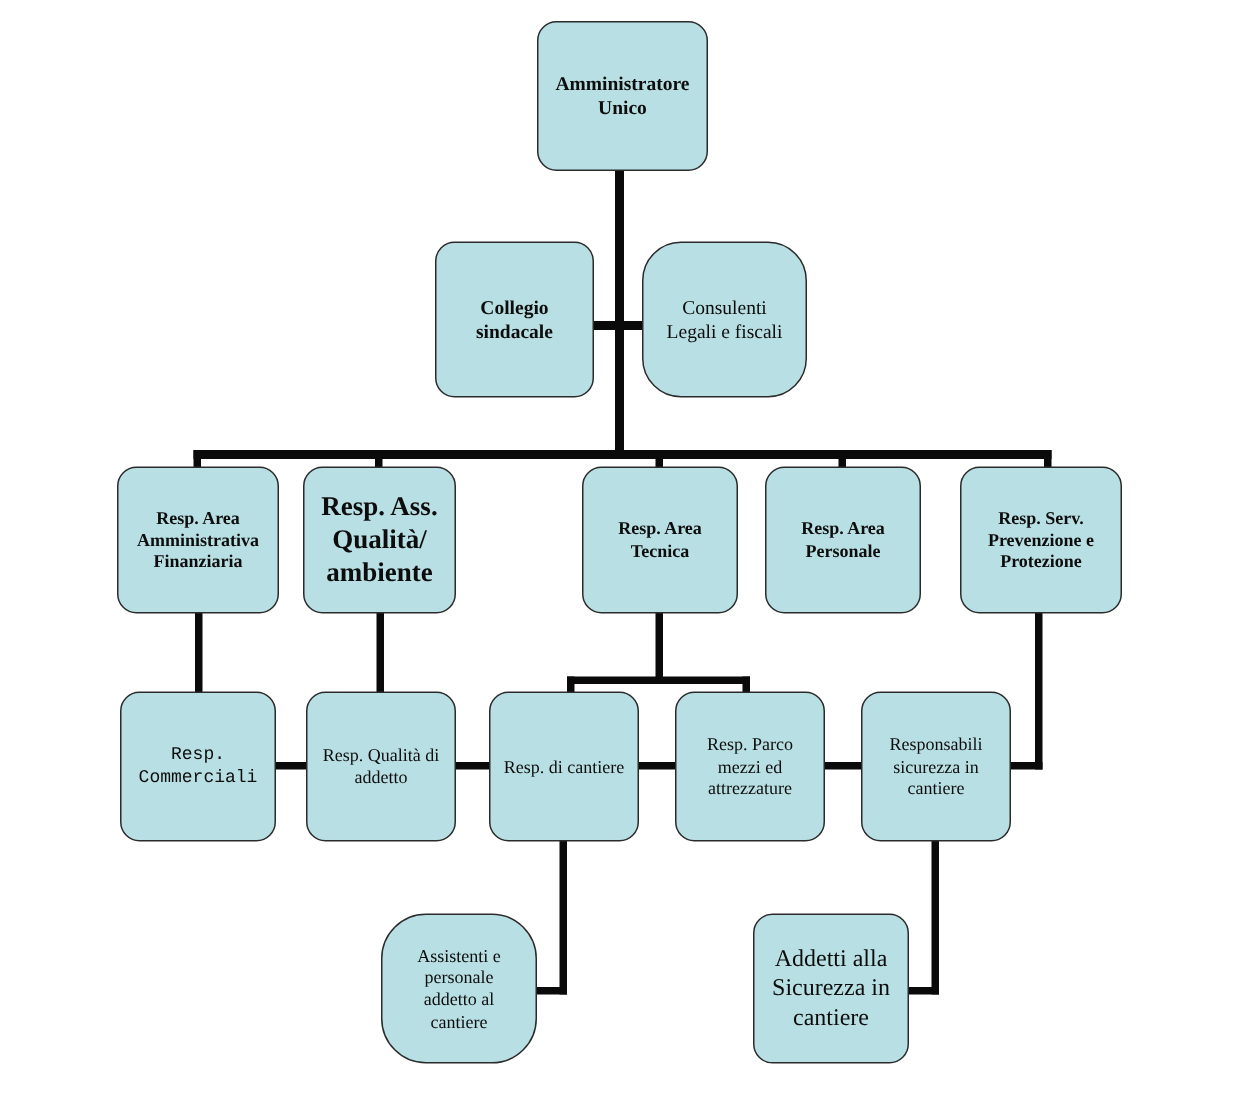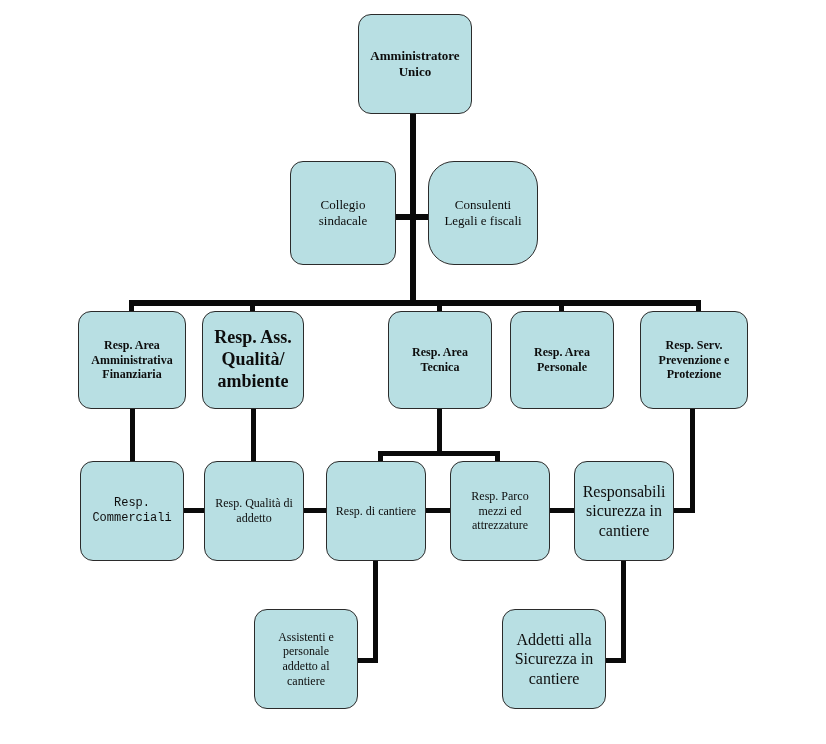--- a/index.html
+++ b/index.html
@@ -68,21 +68,21 @@
     <div class="conn" style="left: 690px; top: 408px; width: 5px; height: 105px; background: rgb(10, 10, 10);"></div>
     <div class="conn" style="left: 673px; top: 508px; width: 22px; height: 5px; background: rgb(10, 10, 10);"></div>
     <div class="conn" style="left: 373px; top: 560px; width: 5px; height: 103px; background: rgb(10, 10, 10);"></div>
     <div class="conn" style="left: 356px; top: 658px; width: 22px; height: 5px; background: rgb(10, 10, 10);"></div>
     <div class="conn" style="left: 621px; top: 560px; width: 5px; height: 103px; background: rgb(10, 10, 10);"></div>
     <div class="conn" style="left: 604px; top: 658px; width: 22px; height: 5px; background: rgb(10, 10, 10);"></div>
     <div class="node bold" style="left: 358px; top: 14px; width: 114px; height: 100px; font-size: 13px; background: rgb(184, 223, 227); border-color: rgb(43, 43, 43); color: rgb(13, 13, 13);">
       <span class="node-label">Amministratore
 Unico</span>
     </div>
-    <div class="node" style="left: 290px; top: 161px; width: 106px; height: 104px; font-size: 13px; background: rgb(184, 223, 227); border-color: rgb(43, 43, 43); color: rgb(13, 13, 13);">
+    <div class="node" style="left: 290px; top: 161px; width: 106px; height: 104px; font-size: 13px; background: rgb(184, 223, 227); border-color: rgb(43, 43, 43); color: rgb(13, 13, 13); font-weight: bold;">
       <span class="node-label">Collegio
 sindacale</span>
     </div>
     <div class="node" style="left: 428px; top: 161px; width: 110px; height: 104px; font-size: 13px; background: rgb(184, 223, 227); border-color: rgb(43, 43, 43); color: rgb(13, 13, 13); border-radius: 26px;">
       <span class="node-label">Consulenti
 Legali e fiscali</span>
     </div>
     <div class="node bold" style="left: 78px; top: 311px; width: 108px; height: 98px; font-size: 12px; background: rgb(184, 223, 227); border-color: rgb(43, 43, 43); color: rgb(13, 13, 13);">
       <span class="node-label">Resp. Area
 Amministrativa
@@ -115,26 +115,26 @@
 addetto</span>
     </div>
     <div class="node" style="left: 326px; top: 461px; width: 100px; height: 100px; font-size: 12px; background: rgb(184, 223, 227); border-color: rgb(43, 43, 43); color: rgb(13, 13, 13);">
       <span class="node-label">Resp. di cantiere</span>
     </div>
     <div class="node" style="left: 450px; top: 461px; width: 100px; height: 100px; font-size: 12px; background: rgb(184, 223, 227); border-color: rgb(43, 43, 43); color: rgb(13, 13, 13);">
       <span class="node-label">Resp. Parco
 mezzi ed
 attrezzature</span>
     </div>
-    <div class="node" style="left: 574px; top: 461px; width: 100px; height: 100px; font-size: 16px; background: rgb(184, 223, 227); border-color: rgb(43, 43, 43); color: rgb(13, 13, 13);">
+    <div class="node" style="left: 574px; top: 461px; width: 100px; height: 100px; font-size: 12px; background: rgb(184, 223, 227); border-color: rgb(43, 43, 43); color: rgb(13, 13, 13);">
       <span class="node-label">Responsabili
 sicurezza in
 cantiere</span>
     </div>
-    <div class="node" style="left: 254px; top: 609px; width: 104px; height: 100px; font-size: 12px; background: rgb(184, 223, 227); border-color: rgb(43, 43, 43); color: rgb(13, 13, 13);">
+    <div class="node" style="left: 254px; top: 609px; width: 104px; height: 100px; font-size: 12px; background: rgb(184, 223, 227); border-color: rgb(43, 43, 43); color: rgb(13, 13, 13); border-radius: 30px;">
       <span class="node-label">Assistenti e
 personale
 addetto al
 cantiere</span>
     </div>
     <div class="node" style="left: 502px; top: 609px; width: 104px; height: 100px; font-size: 16px; background: rgb(184, 223, 227); border-color: rgb(43, 43, 43); color: rgb(13, 13, 13);">
       <span class="node-label">Addetti alla
 Sicurezza in
 cantiere</span>
     </div>

